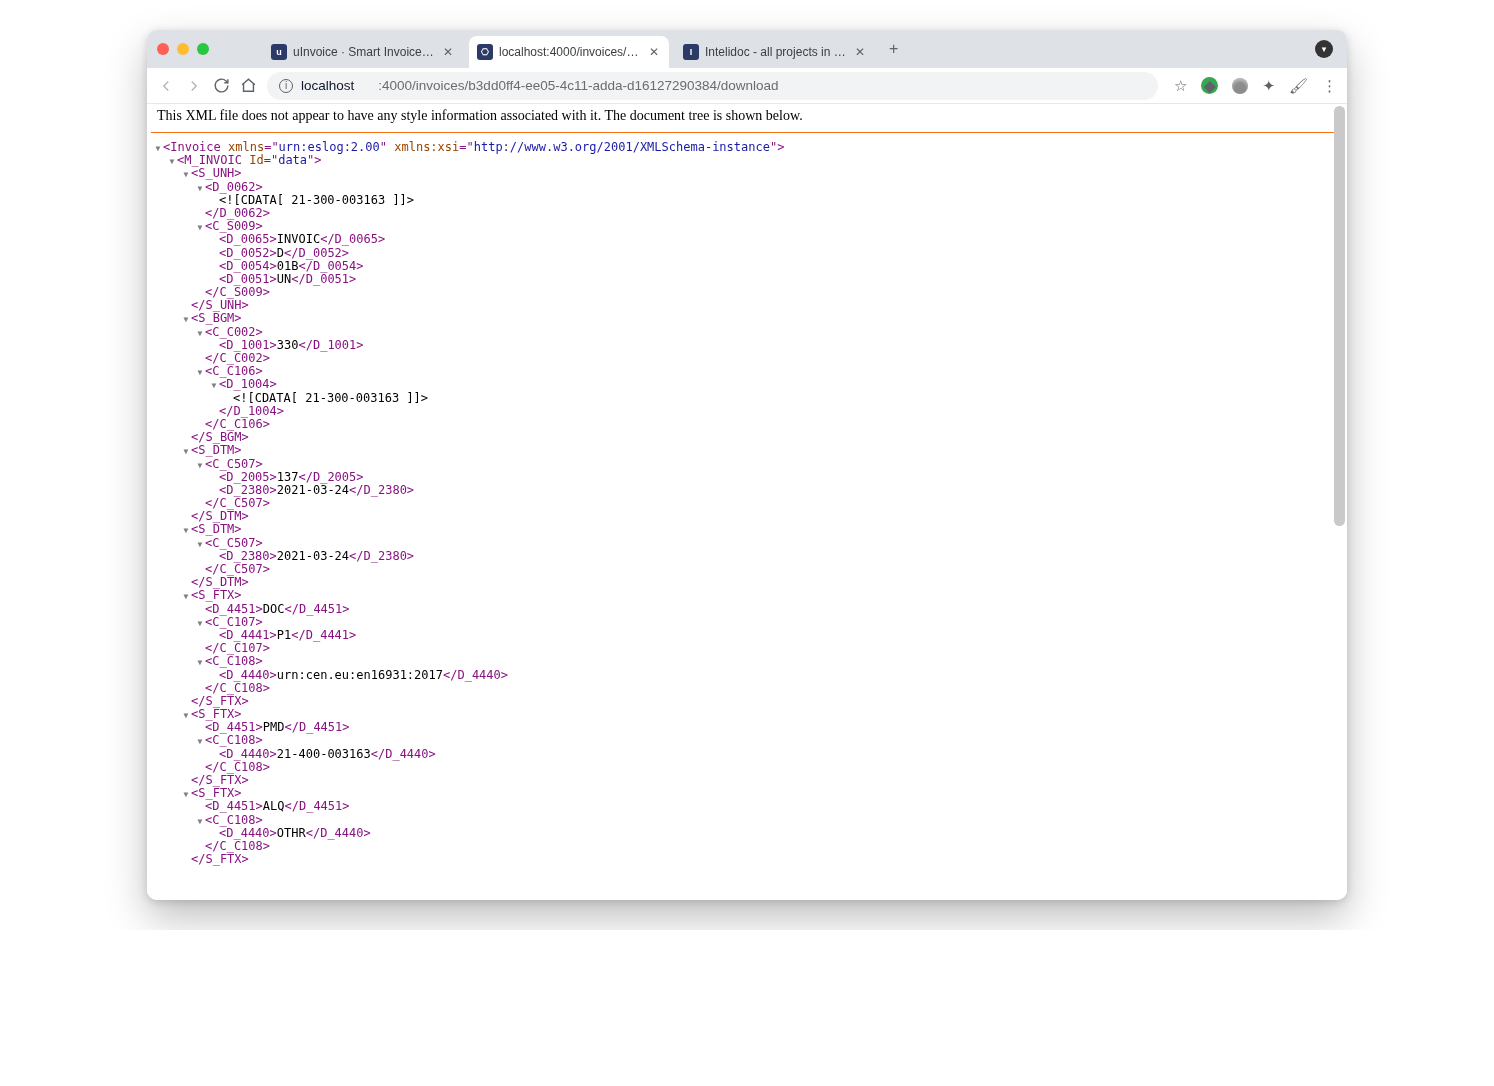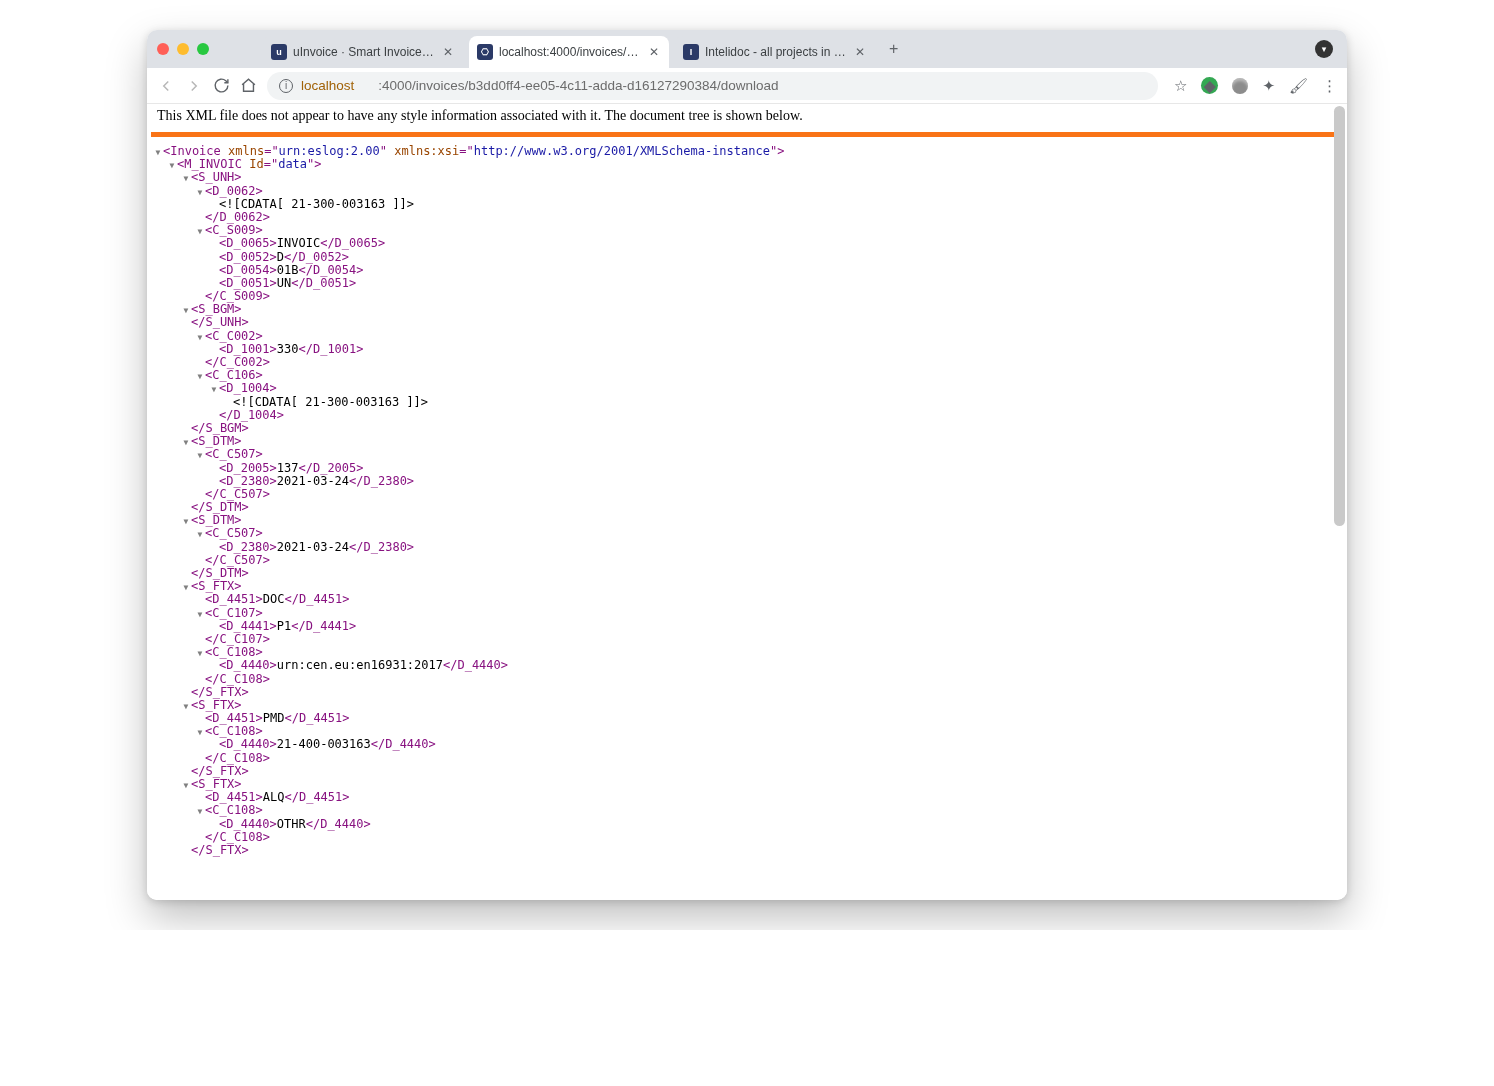--- a/index.html
+++ b/index.html
@@ -84,38 +84,38 @@
     border-radius: 14px;
     display:flex;
     align-items:center;
     padding: 0 12px;
     gap: 8px;
     font-size: 13.5px;
     color:#202124;
   }
   .addr .info { width:14px; height:14px; border:1px solid #5f6368; border-radius:50%;
     font-size:10px; display:flex; align-items:center; justify-content:center; color:#5f6368; }
-  .addr .host { color:#a16207; }
+  .addr .host { color:#0f172a; }
   .addr .path { color:#6c6c6c;padding-left:24px; }
   .ext-icons { display:flex; align-items:center; gap:14px; margin-left:6px; }
   .ext-icons span { font-size:15px; color:#5f6368; cursor:pointer; }
   .pill-green { width:17px; height:17px; border-radius:50%; background:#34a853; color:#fff;
     display:inline-flex; align-items:center; justify-content:center; font-size:11px; font-weight:bold; }
   .dot-grey { width:16px; height:16px; border-radius:50%; background:#8c8c8c;
     box-shadow: inset 0 3px 3px rgba(255,255,255,0.4); }
   .puzzle { font-size:15px; }
   .paint { font-size:14px; }
   
   .content { flex:1; overflow:auto; background:#fff; position:relative; }
   .notice {
     font-family: Georgia, "Times New Roman", serif;
     font-size: 14px;
     color: #000;
     padding: 4px 6px 8px 6px;
-    border-bottom: 5px solid #f97316;
+    border-bottom: 1px solid #f97316;
     margin: 0 4px;
   }
   .xml {
     font-family: Menlo, Consolas, monospace;
     font-size: 12px;
     line-height: 1.1;
     padding: 8px 2px 8px 6px;
     white-space: nowrap;
   }
   .ln { position: relative; }
@@ -219,29 +219,30 @@
         <div class="ln i2"><span class="tog">▼</span><span class="punct">&lt;S_UNH</span><span class="punct">&gt;</span></div>
         <div class="ln i3"><span class="tog">▼</span><span class="punct">&lt;D_0062</span><span class="punct">&gt;</span></div>
         <div class="ln i4"><span class="tog"></span><span class="txt">&lt;![CDATA[ 21-300-003163 ]]&gt;</span></div>
         <div class="ln i3"><span class="tog"></span><span class="punct">&lt;/D_0062&gt;</span></div>
         <div class="ln i3"><span class="tog">▼</span><span class="punct">&lt;C_S009</span><span class="punct">&gt;</span></div>
         <div class="ln i4"><span class="tog"></span><span class="punct">&lt;D_0065</span><span class="punct">&gt;</span><span class="txt">INVOIC</span><span class="punct">&lt;/D_0065&gt;</span></div>
         <div class="ln i4"><span class="tog"></span><span class="punct">&lt;D_0052</span><span class="punct">&gt;</span><span class="txt">D</span><span class="punct">&lt;/D_0052&gt;</span></div>
         <div class="ln i4"><span class="tog"></span><span class="punct">&lt;D_0054</span><span class="punct">&gt;</span><span class="txt">01B</span><span class="punct">&lt;/D_0054&gt;</span></div>
         <div class="ln i4"><span class="tog"></span><span class="punct">&lt;D_0051</span><span class="punct">&gt;</span><span class="txt">UN</span><span class="punct">&lt;/D_0051&gt;</span></div>
         <div class="ln i3"><span class="tog"></span><span class="punct">&lt;/C_S009&gt;</span></div>
+        <div class="ln i2"><span class="tog"></span><span class="punct">&lt;/S_UNH&gt;</span></div>
         <div class="ln i2"><span class="tog">▼</span><span class="punct">&lt;S_BGM</span><span class="punct">&gt;</span></div>
-        <div class="ln i2"><span class="tog"></span><span class="punct">&lt;/S_UNH&gt;</span></div>
         <div class="ln i3"><span class="tog">▼</span><span class="punct">&lt;C_C002</span><span class="punct">&gt;</span></div>
         <div class="ln i4"><span class="tog"></span><span class="punct">&lt;D_1001</span><span class="punct">&gt;</span><span class="txt">330</span><span class="punct">&lt;/D_1001&gt;</span></div>
         <div class="ln i3"><span class="tog"></span><span class="punct">&lt;/C_C002&gt;</span></div>
         <div class="ln i3"><span class="tog">▼</span><span class="punct">&lt;C_C106</span><span class="punct">&gt;</span></div>
         <div class="ln i4"><span class="tog">▼</span><span class="punct">&lt;D_1004</span><span class="punct">&gt;</span></div>
         <div class="ln i5"><span class="tog"></span><span class="txt">&lt;![CDATA[ 21-300-003163 ]]&gt;</span></div>
         <div class="ln i4"><span class="tog"></span><span class="punct">&lt;/D_1004&gt;</span></div>
+        <div class="ln i3"><span class="tog"></span><span class="punct">&lt;/C_C106&gt;</span></div>
         <div class="ln i2"><span class="tog"></span><span class="punct">&lt;/S_BGM&gt;</span></div>
         <div class="ln i2"><span class="tog">▼</span><span class="punct">&lt;S_DTM</span><span class="punct">&gt;</span></div>
         <div class="ln i3"><span class="tog">▼</span><span class="punct">&lt;C_C507</span><span class="punct">&gt;</span></div>
         <div class="ln i4"><span class="tog"></span><span class="punct">&lt;D_2005</span><span class="punct">&gt;</span><span class="txt">137</span><span class="punct">&lt;/D_2005&gt;</span></div>
         <div class="ln i4"><span class="tog"></span><span class="punct">&lt;D_2380</span><span class="punct">&gt;</span><span class="txt">2021-03-24</span><span class="punct">&lt;/D_2380&gt;</span></div>
         <div class="ln i3"><span class="tog"></span><span class="punct">&lt;/C_C507&gt;</span></div>
         <div class="ln i2"><span class="tog"></span><span class="punct">&lt;/S_DTM&gt;</span></div>
         <div class="ln i2"><span class="tog">▼</span><span class="punct">&lt;S_DTM</span><span class="punct">&gt;</span></div>
         <div class="ln i3"><span class="tog">▼</span><span class="punct">&lt;C_C507</span><span class="punct">&gt;</span></div>
         <div class="ln i4"><span class="tog"></span><span class="punct">&lt;D_2380</span><span class="punct">&gt;</span><span class="txt">2021-03-24</span><span class="punct">&lt;/D_2380&gt;</span></div>

